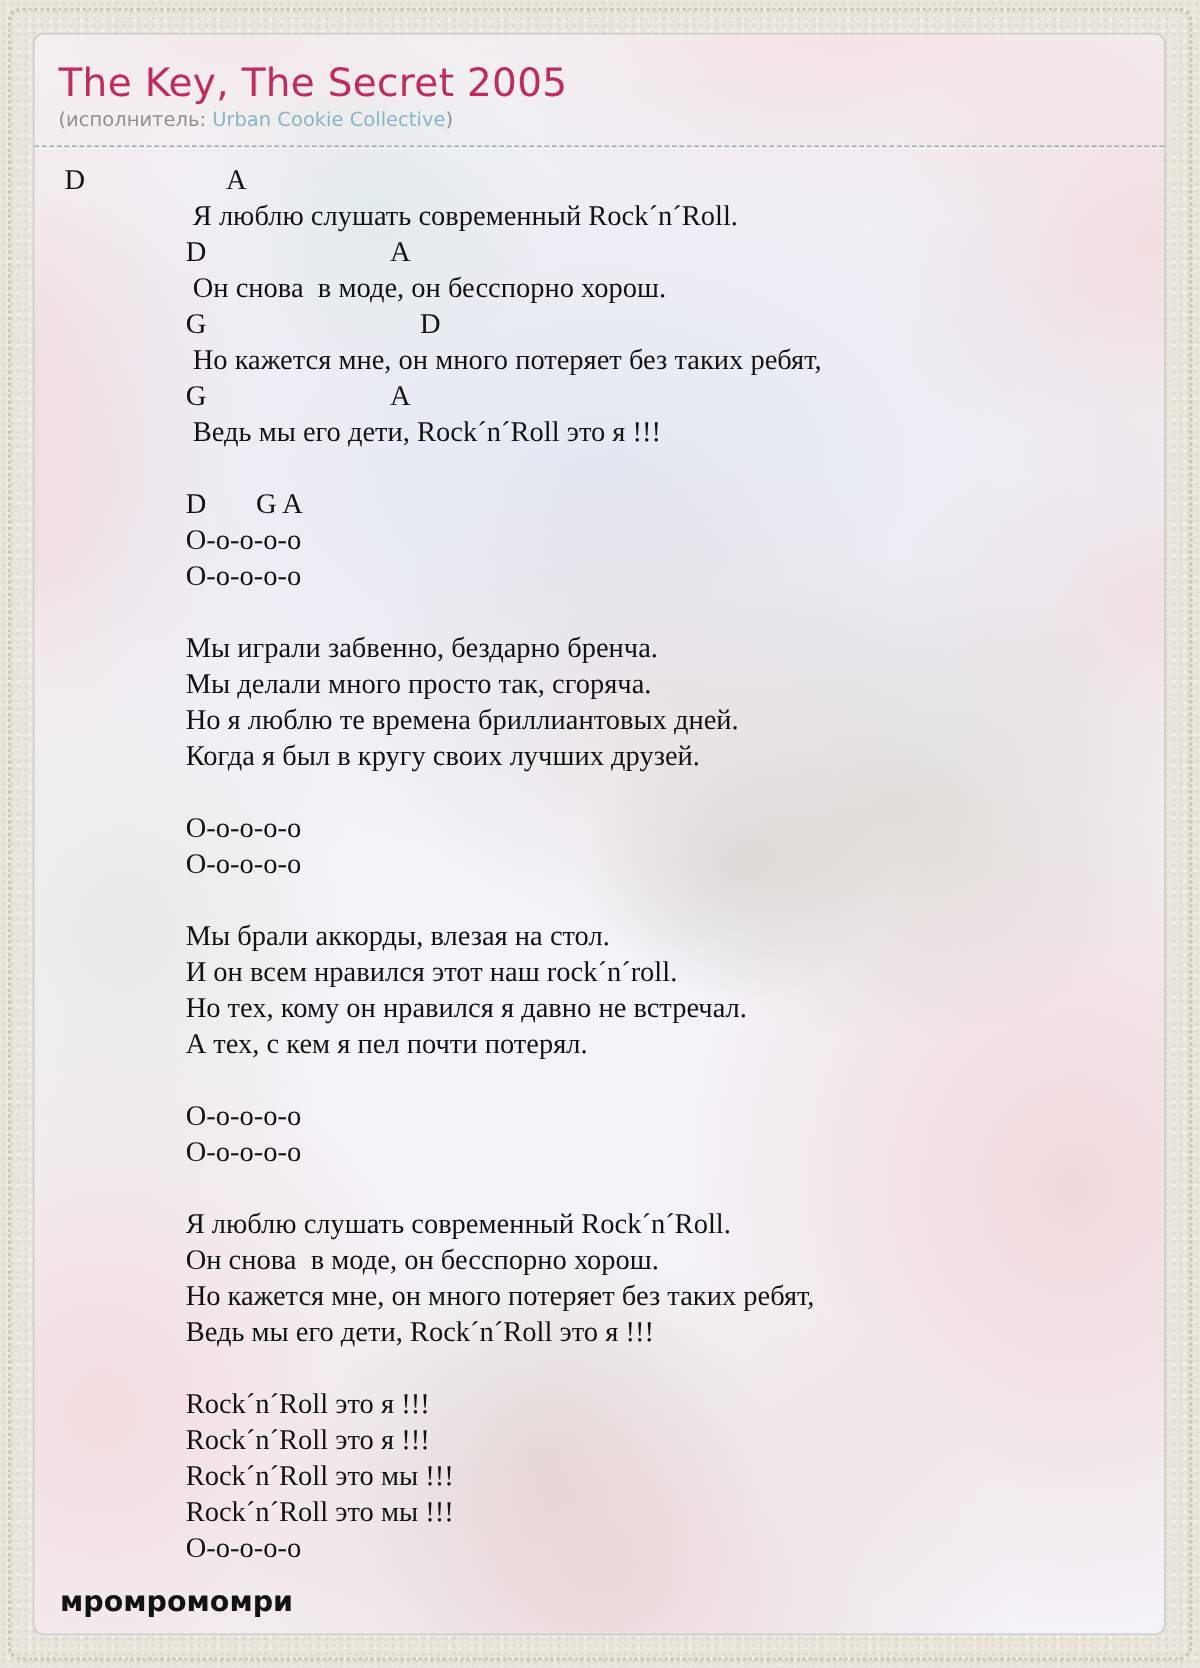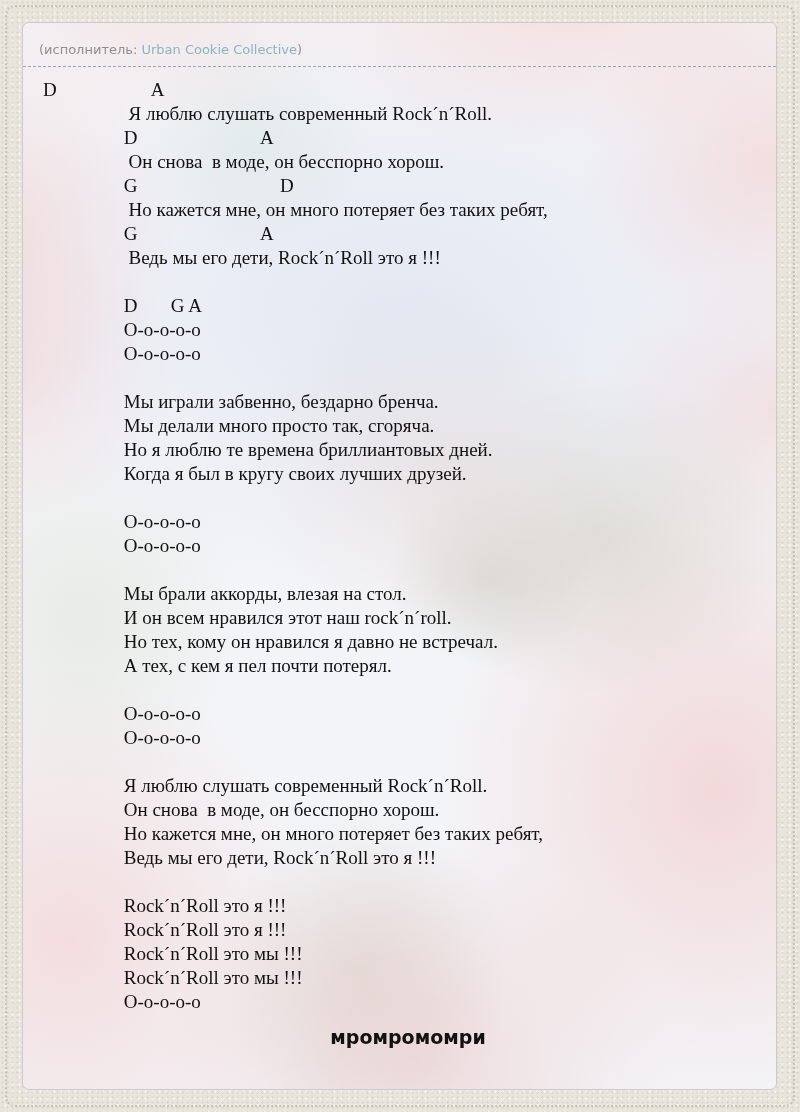--- a/index.html
+++ b/index.html
@@ -53,30 +53,31 @@
   }
   .artist-link { color:#87b6c3; text-decoration:none; cursor:pointer; }
   .lyrics {
     margin:11px 0 11px 0; padding:0 0 0 20px;
     font-family:Liberation Serif, serif;
     font-size:19px; line-height:24px; color:#121212;
     white-space:pre; overflow:hidden;
   }
   .lyrics-footer {
     padding:0 0 0 17px; font-size:19px; line-height:24px;
-    font-weight:bold; color:#121212; white-space:pre;text-align:center;
+    font-weight:bold; color:#121212; white-space:pre;
   }
 </style>
 </head>
 <body>
 
 <div class="page-frame"></div>
 
 <div class="card">
   <div class="card-header">
+    <h1 class="song-title">The Key, The Secret 2005</h1>
     <div class="artist-line">
       <span>(исполнитель: </span><a class="artist-link">Urban Cookie Collective</a><span>)</span>
     </div>
   </div>
 
   <pre class="lyrics">D                    A
                   Я люблю слушать современный Rock´n´Roll.
                  D                          A
                   Он снова  в моде, он бесспорно хорош.
                  G                              D

